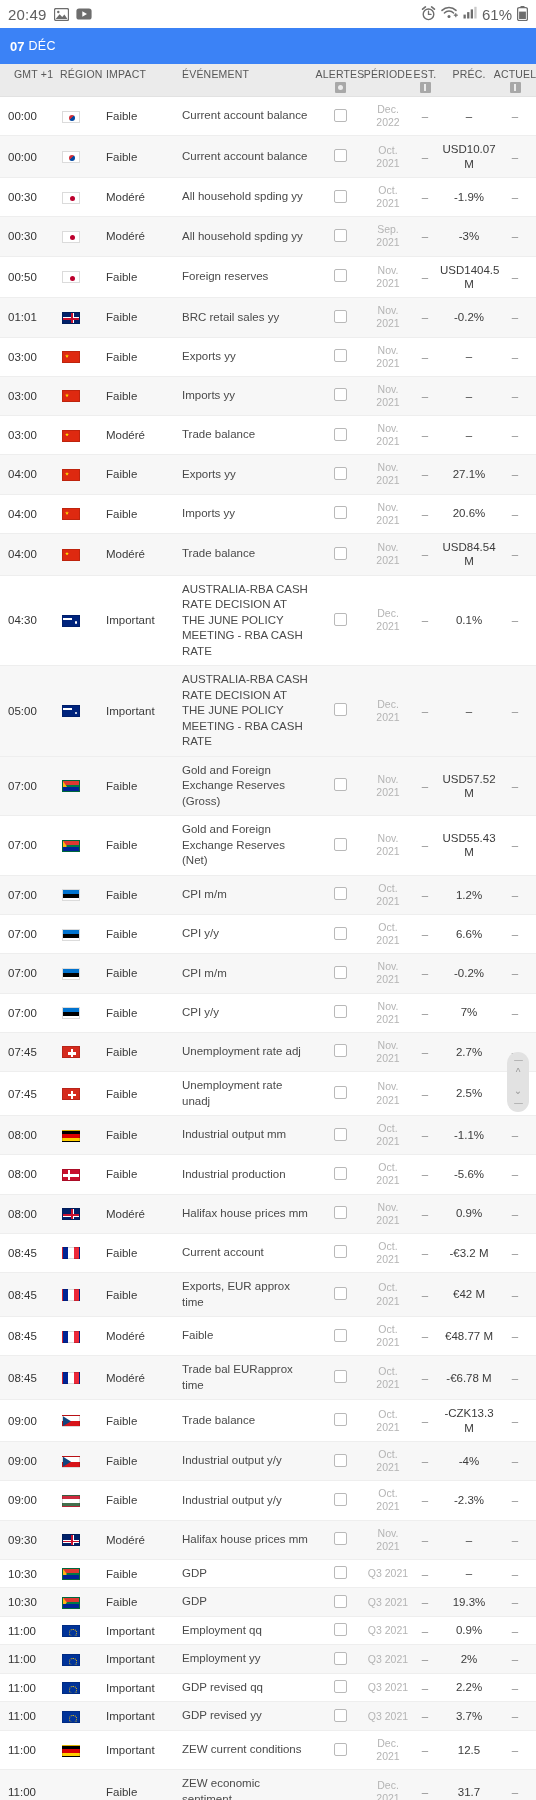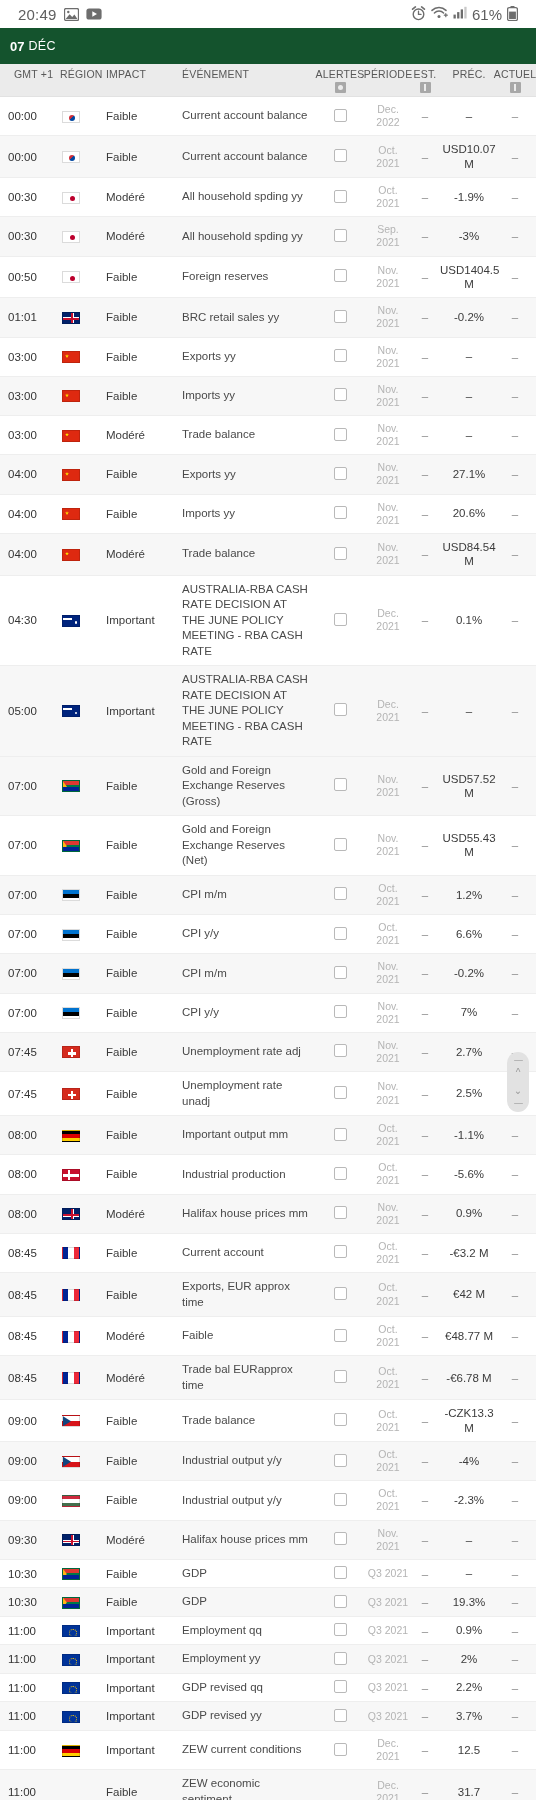--- a/index.html
+++ b/index.html
@@ -9,32 +9,32 @@
     background:#ffffff;
     width:536px; height:1800px;
     position:relative; overflow:hidden;
     -webkit-font-smoothing:antialiased;
   }
 
   
   .statusbar{
     height:28px; width:100%;
     display:flex; align-items:center;
-    padding:0 18px; background:#ffffff;
+    padding:0 8px; background:#ffffff;
     color:#6d6d6d; font-size:15px;
   }
   .sb-left{ display:flex; align-items:center; gap:7px; }
   .sb-time{ font-size:15px; color:#5f5f5f; letter-spacing:.2px;}
   .sb-right{ margin-left:auto; display:flex; align-items:flex-start; gap:5px; }
   .sb-batt-txt{ font-size:15px; color:#5f5f5f; }
   .ico{ display:inline-block; line-height:0; }
 
   
   .datebar{
-    background:#14532d; color:#ffffff;
+    background:#3b82f6; color:#ffffff;
     height:36px; display:flex; align-items:center;
     padding:12px 10px; font-size:13px;
   }
   .datebar .dnum{ font-weight:bold; font-size:13px; }
   .datebar .dmon{ font-weight:normal; margin-left:4px; font-size:12.5px; letter-spacing:.3px;}
 
   
   .tablewrap{ position:relative; }
   table.cal{ width:536px; border-collapse:collapse; table-layout:fixed; }
 
@@ -537,21 +537,21 @@
           <td class="alr"><span class="chk"></span></td>
           <td class="per">Nov. 2021</td>
           <td class="est">–</td>
           <td class="pre">2.5%</td>
           <td class="act">–</td>
         </tr>
         <tr class="alt">
           <td class="time">08:00</td>
           <td class="flagc"><span class="flag f-de"></span></td>
           <td class="imp">Faible</td>
-          <td class="evt">Important output mm</td>
+          <td class="evt">Industrial output mm</td>
           <td class="alr"><span class="chk"></span></td>
           <td class="per">Oct. 2021</td>
           <td class="est">–</td>
           <td class="pre">-1.1%</td>
           <td class="act">–</td>
         </tr>
         <tr class="white">
           <td class="time">08:00</td>
           <td class="flagc"><span class="flag f-dk"></span></td>
           <td class="imp">Faible</td>

